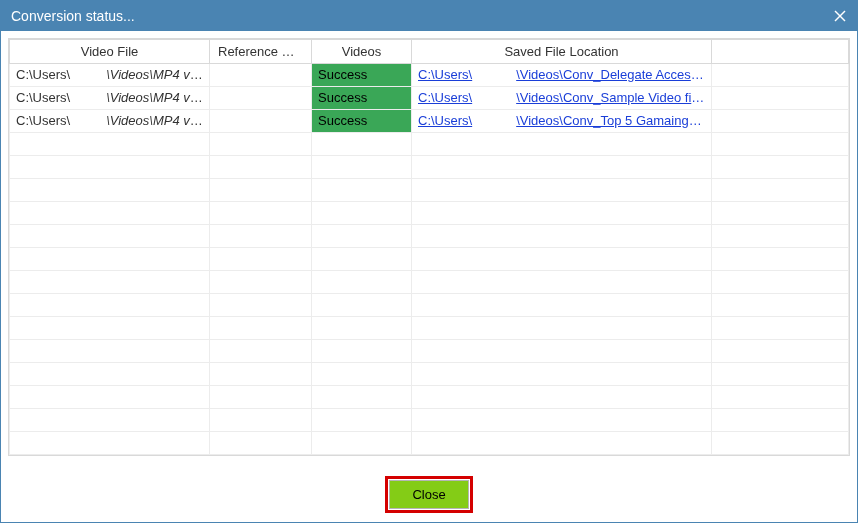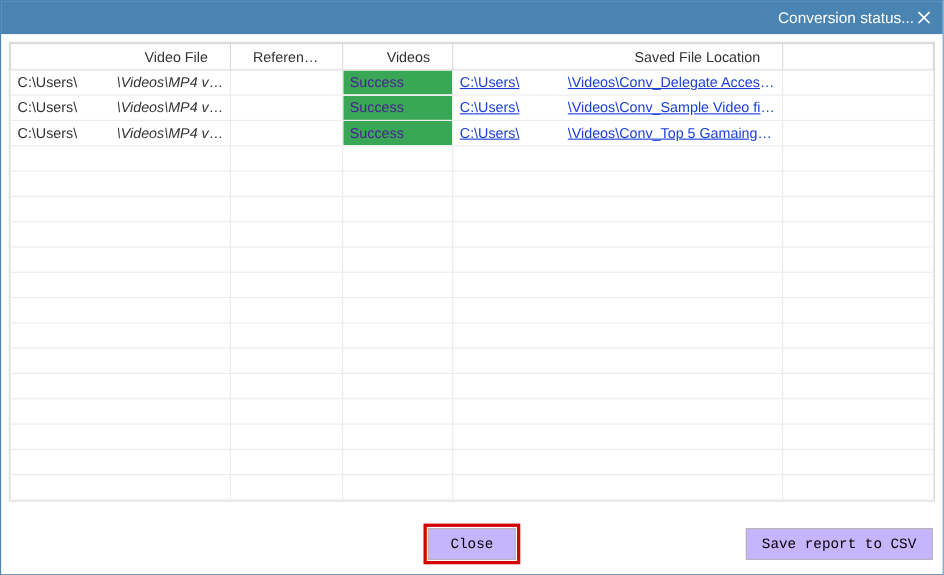--- a/index.html
+++ b/index.html
@@ -18,21 +18,21 @@
     background: #fff;
     display: flex;
     flex-direction: column;
   }
   .titlebar {
     background: #4a84b2;
     color: #fff;
     height: 30px;
     display: flex;
     align-items: center;
-    justify-content: flex-end;
+    justify-content: space-between;
     padding: 0 8px 0 10px;
     font-size: 14px;
   }
   .titlebar .close-icon {
     width: 18px;
     height: 18px;
     cursor: pointer;
     display: flex;
     align-items: center;
     justify-content: center;
@@ -49,23 +49,23 @@
     flex: 0 0 auto;
   }
   table {
     width: 100%;
     border-collapse: collapse;
     table-layout: fixed;
   }
   th {
     background: #fff;
     border: 1px solid #d9d9d9;
-    text-align: right;
+    text-align: center;
     font-weight: 400;
-    padding: 4px 20px;
+    padding: 4px 8px;
     color: #333;
     height: 23px;
     overflow: hidden;
     white-space: nowrap;
     text-overflow: ellipsis;
   }
   td {
     border: 1px solid #ececec;
     padding: 0;
     height: 22px;
@@ -77,21 +77,21 @@
   td .cell {
     padding: 0 6px;
     height: 22px;
     line-height: 22px;
     overflow: hidden;
     white-space: nowrap;
     text-overflow: ellipsis;
   }
   td.status-cell .cell {
     background: #3aa757;
-    color: #4c1d95;
+    color: #000000;
   }
   td.link-cell .cell {
     color: #1a3ed8;
     text-decoration: underline;
     cursor: pointer;
   }
   td.link-cell .prefix { display:inline; }
   td.link-cell .redact {
     display:inline-block;
     width:44px;
@@ -109,28 +109,28 @@
   td.video-cell .suffix { display:inline;font-style:italic; }
   .footer {
     margin-top: auto;
     padding: 6px 2px 2px 2px;
     display: flex;
     align-items: center;
     position: relative;
     height: 46px;
   }
   .btn {
-    background: #c4b5fd;
+    background: #84cc16;
     border: 1px solid #b5b5b5;
     padding: 6px 14px;
     font-size: 13px;
     cursor: pointer;
     min-width: 80px;
     text-align: center;
-    font-family: Liberation Mono, monospace;
+    font-family: Liberation Sans, sans-serif;
   }
   .close-btn-wrap {
     border: 3px solid #d40000;
     padding: 1px;
     position: absolute;
     left: 50%;
     transform: translateX(-50%);
   }
   .save-btn {
     margin-left: auto;
@@ -459,16 +459,15 @@
               </td>
             </tr>
           </tbody>
       </table>
     </div>
 
     <div class="footer">
       <span class="close-btn-wrap">
         <button class="btn">Close</button>
       </span>
-      <button class="btn save-btn">Save report to CSV</button>
     </div>
   </div>
 </div>
 
 </body></html>

